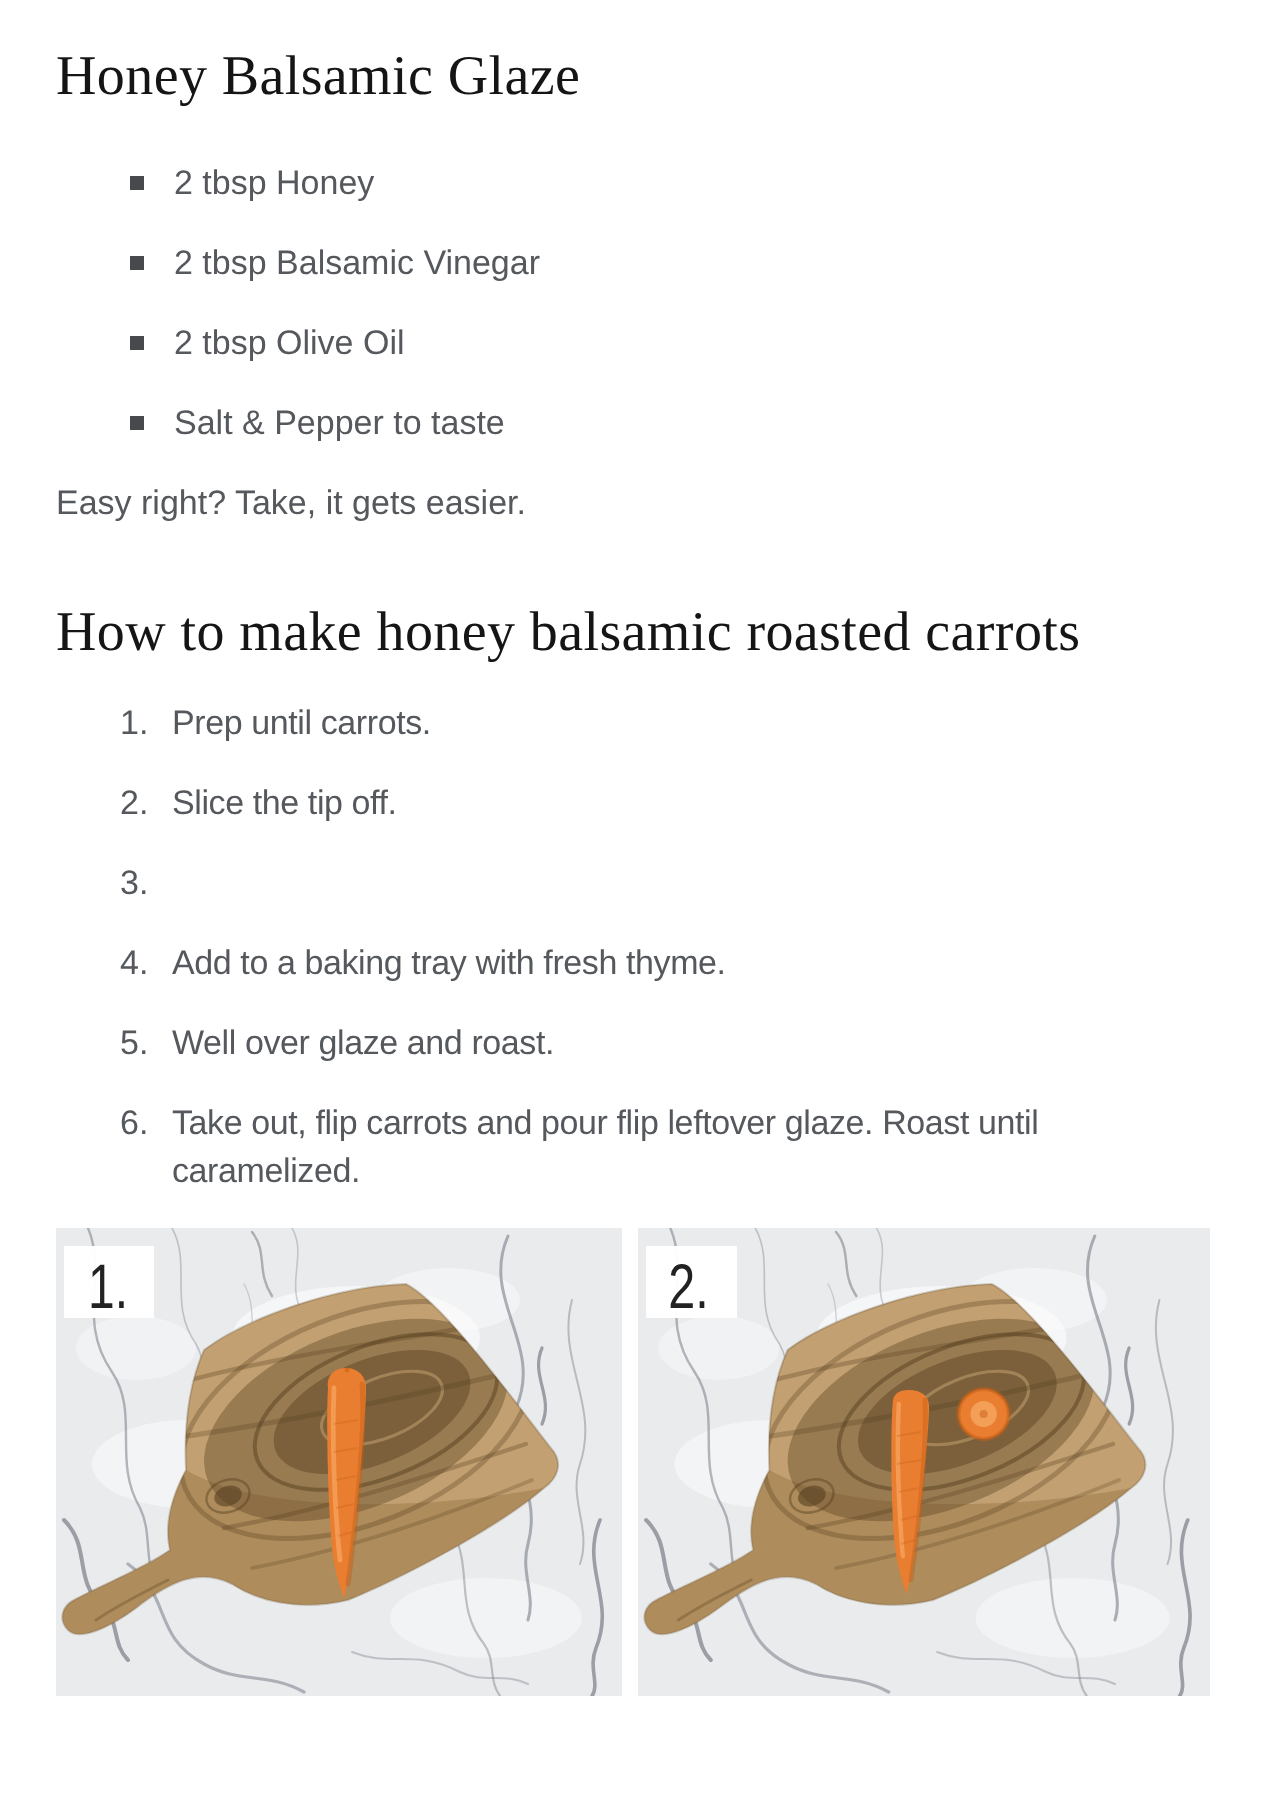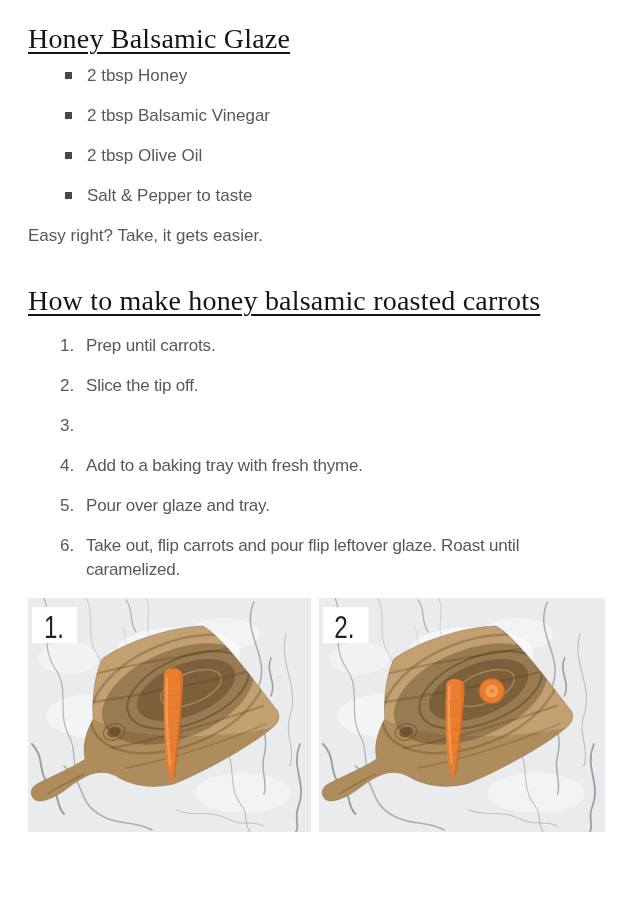--- a/index.html
+++ b/index.html
@@ -13,24 +13,24 @@
   html,body{margin:0;padding:0}
   body{
     width:640px;height:908px;background:var(--page-bg);
     font-family:"Liberation Sans",sans-serif;color:var(--body-text);
     font-size:17px;overflow:hidden;
   }
   .page{padding:22px 35px 42px 28px;width:640px}
   h2.h{
     font-family:"Liberation Serif",serif;font-weight:400;
     font-size:28px;line-height:1.2;margin:0;color:var(--heading-ink);
-    text-decoration:underline;text-decoration-thickness:2px;text-underline-offset:4px;
+    text-decoration-thickness:2px;text-underline-offset:4px;
     letter-spacing:.2px;
   }
-  ul.ingredients{list-style:none;margin:8px 0 0 0;padding:0 0 0 37px}
+  ul.ingredients{list-style:none;margin:24px 0 0 0;padding:0 0 0 37px}
   ul.ingredients li{display:flex;line-height:24px;margin-bottom:16px}
   ul.ingredients .bullet{
     flex:0 0 7px;width:7px;height:7px;background:var(--bullet-ink);
     margin:8px 15px 0 0;
   }
   p.transition{margin:13px 0 0 0;line-height:24px}
   h2.second{margin-top:36px}
   ol.steps{list-style:none;margin:17px 0 0 0;padding:0 0 0 32px}
   ol.steps li{display:flex;line-height:24px;margin-bottom:16px}
   ol.steps .num{flex:0 0 18px;margin-right:8px;text-align:left}
@@ -141,21 +141,21 @@
       </li>
       <li>
         <span class="num">3.</span>
       </li>
       <li>
         <span class="num">4.</span>
         <span class="txt">Add to a baking tray with fresh thyme.</span>
       </li>
       <li>
         <span class="num">5.</span>
-        <span class="txt">Pour over glaze and tray.</span>
+        <span class="txt">Well over glaze and roast.</span>
       </li>
       <li>
         <span class="num">6.</span>
         <span class="txt">Take out, flip carrots and pour flip leftover glaze. Roast until caramelized.</span>
       </li>
     </ol>
 
   <div class="photos">
 
     <figure class="ph ph1">

